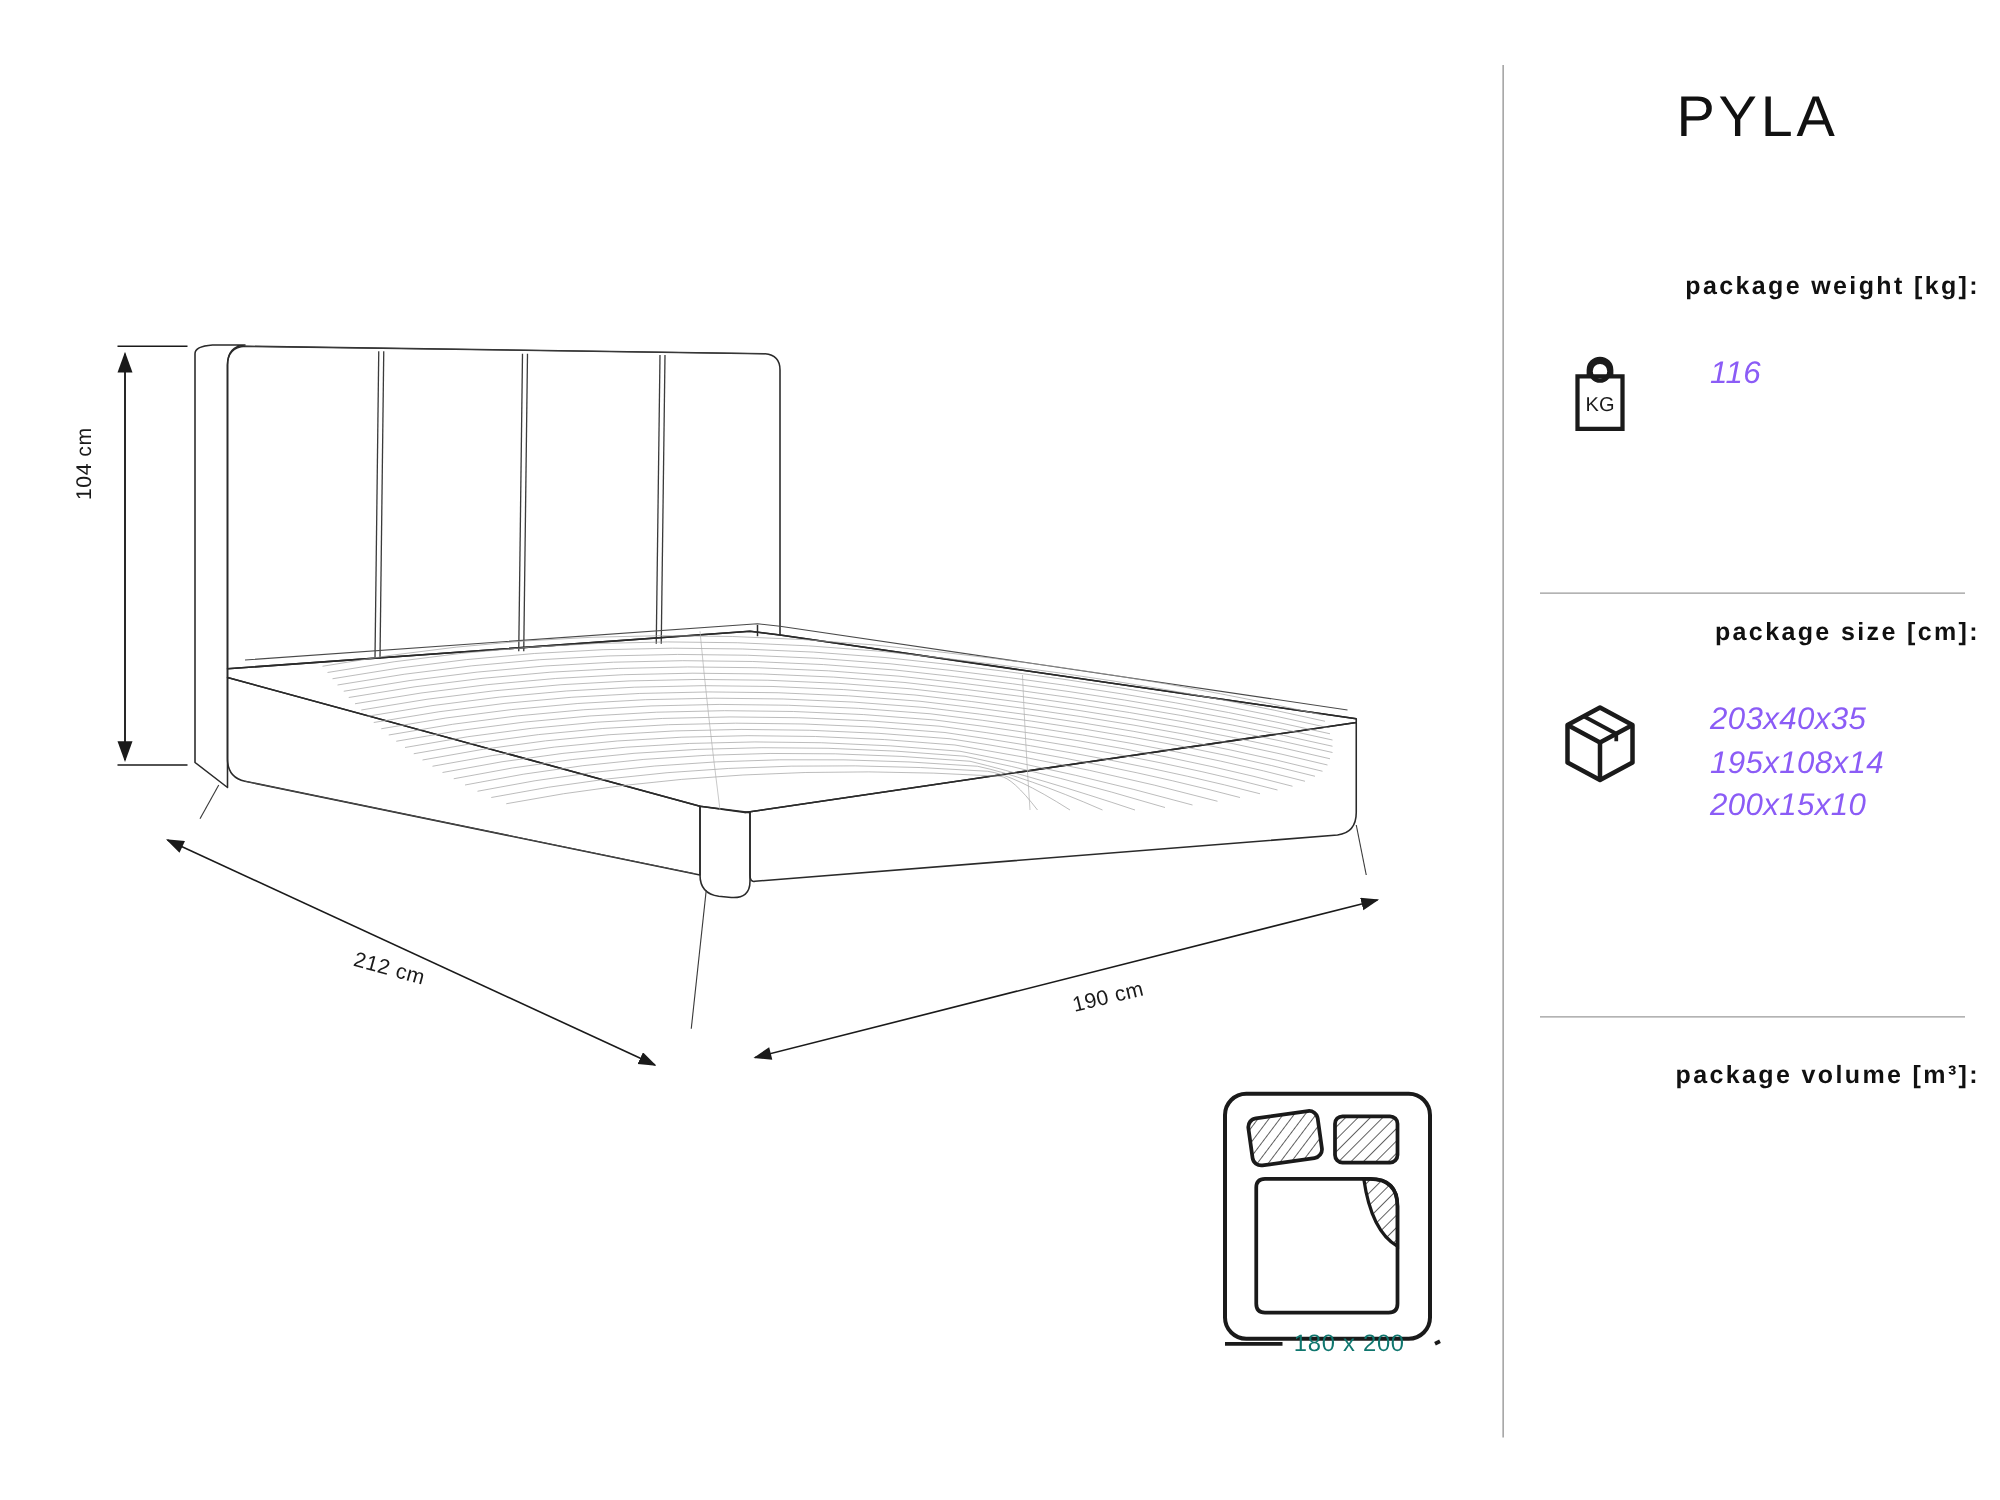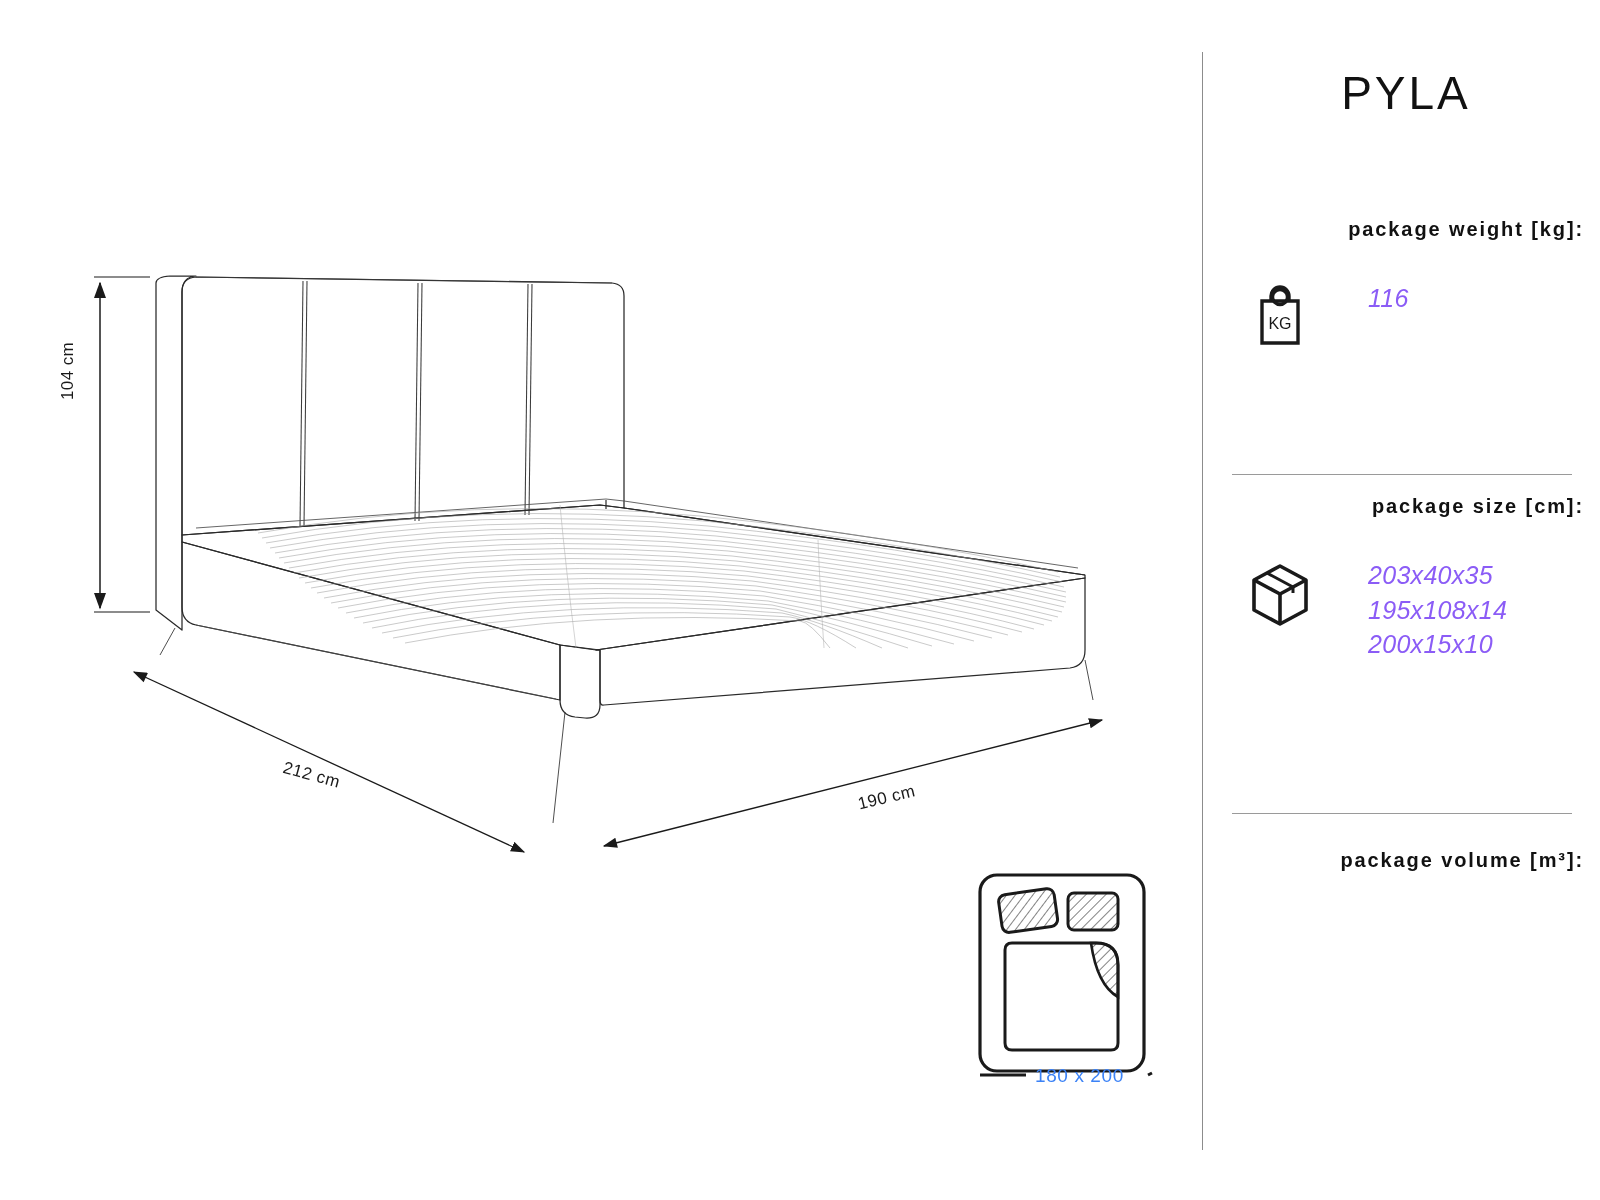--- a/index.html
+++ b/index.html
@@ -132,21 +132,21 @@
     top: 795px;
     transform: rotate(-13.6deg);
     transform-origin: left top;
   }
   #mattress-size-label {
     position: absolute;
     left: 1035px;
     top: 1065px;
     font-size: 19px;
     font-weight: 400;
-    color: #3b82f6;
+    color: #0f766e;
     letter-spacing: 0.6px;
     white-space: nowrap;
   }
 </style>
 </head>
 <body>
 
 <div id="sheet">
 
   <svg class="drawing-layer" viewBox="0 0 1600 1200">

